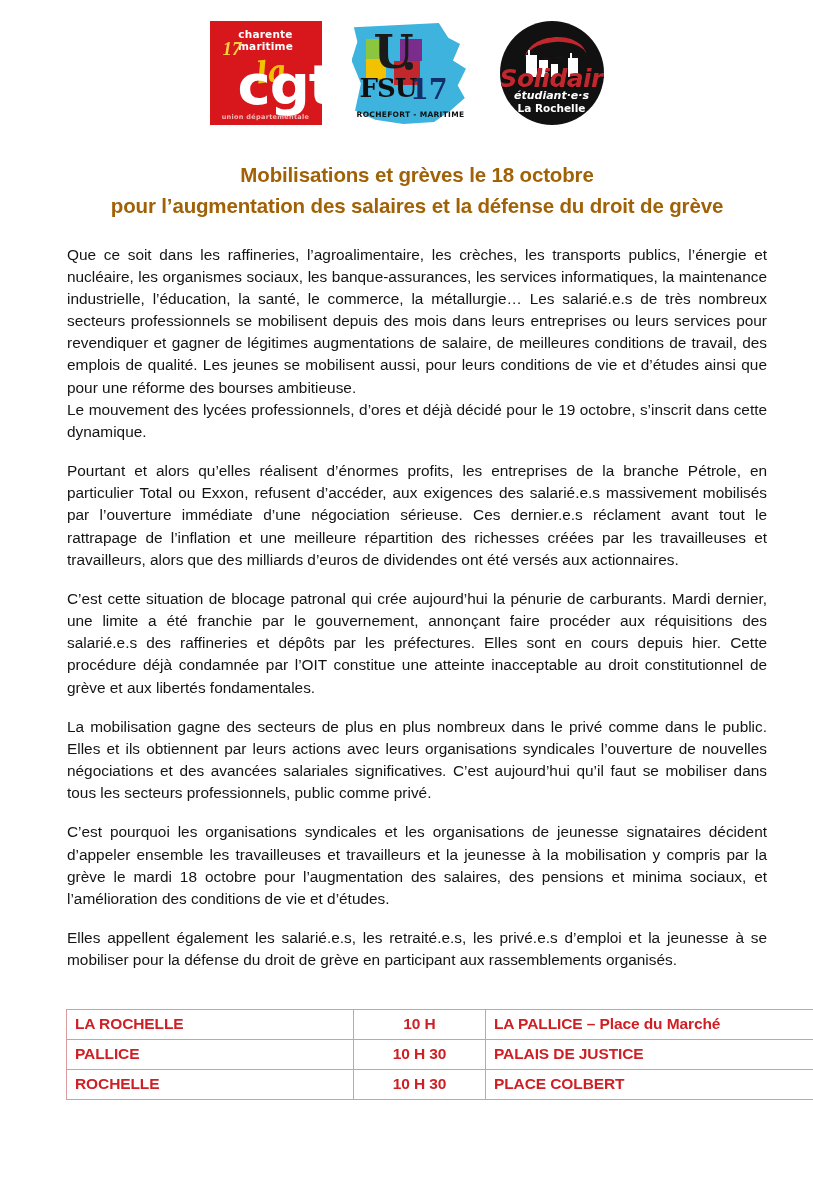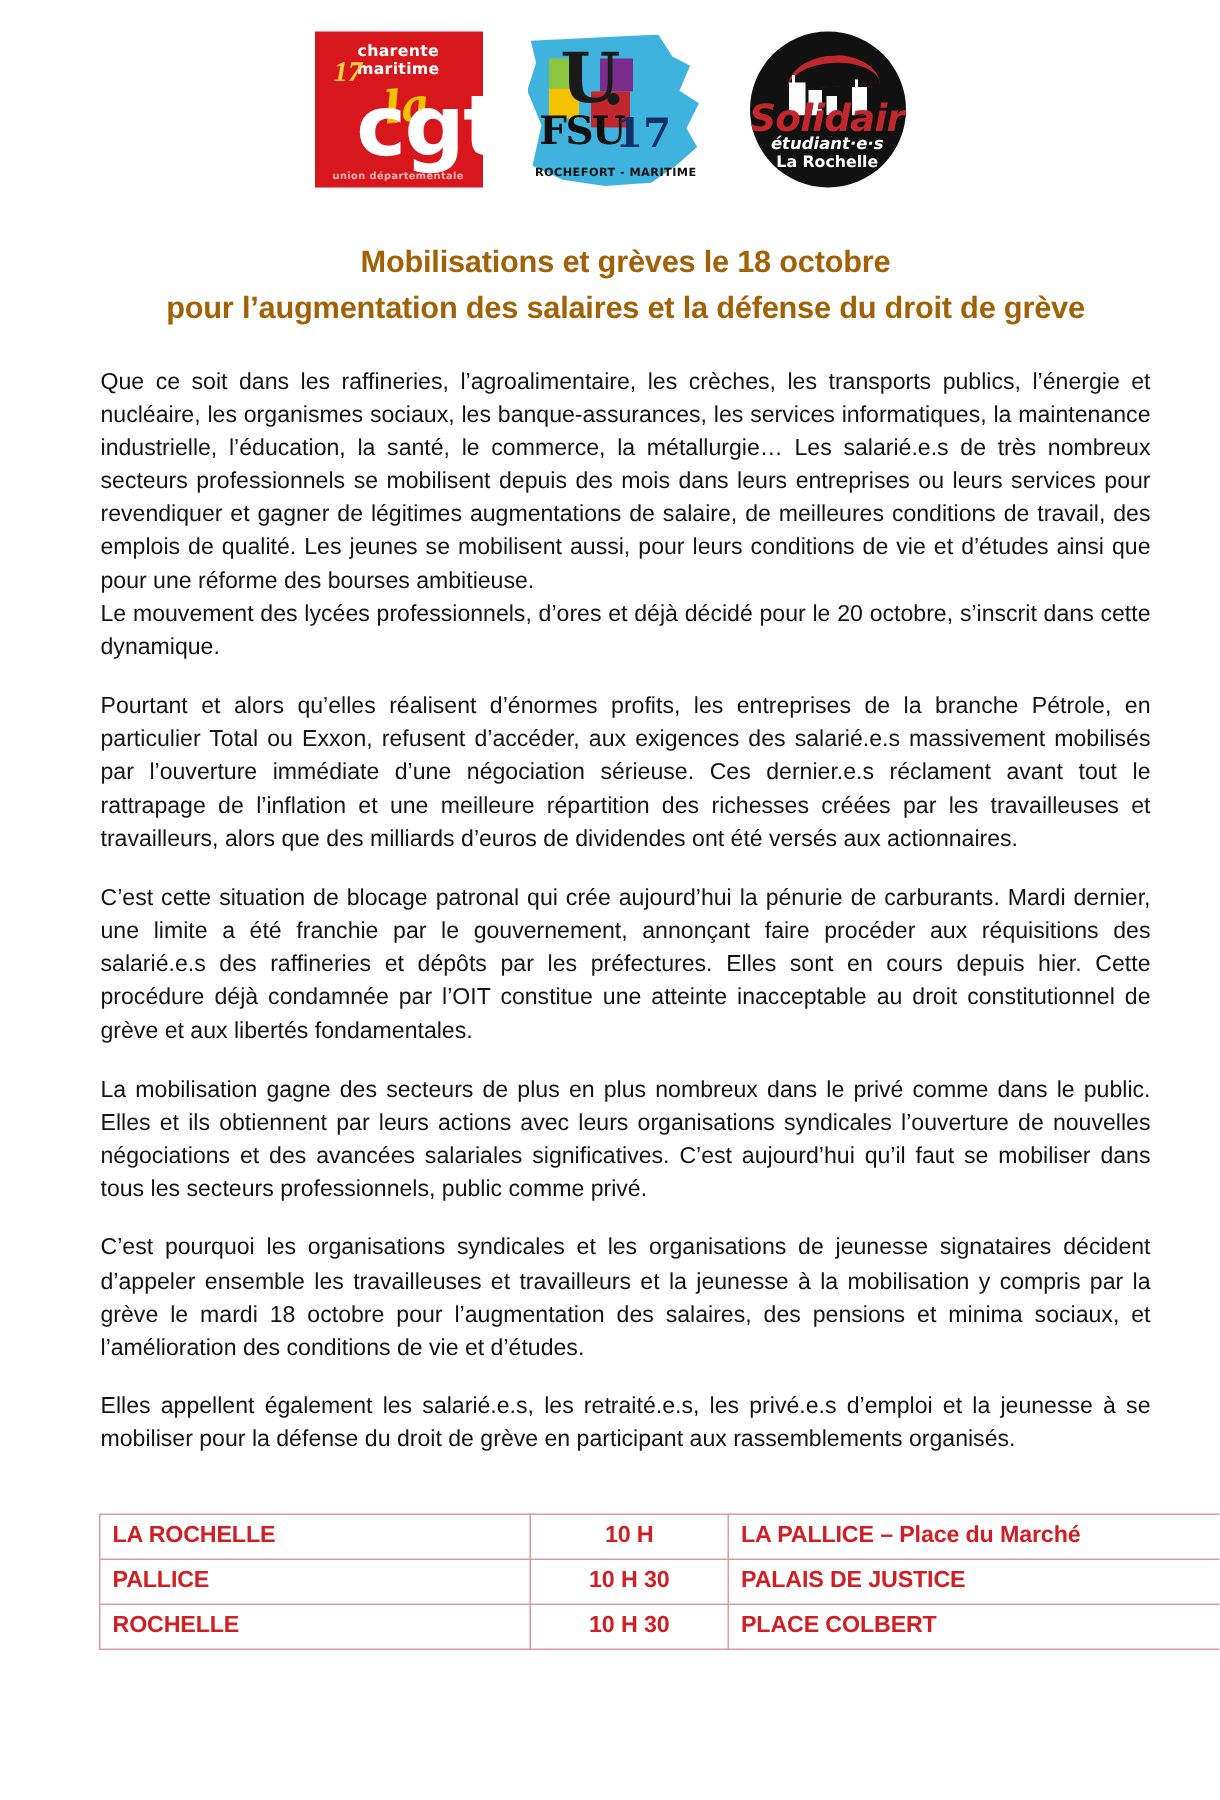--- a/index.html
+++ b/index.html
@@ -349,21 +349,21 @@
 </div>
 
 <div class="doc">
 
   <div class="title-block">
     <span class="title-line-1">Mobilisations et grèves le 18 octobre</span>
     <span class="title-line-2">pour l’augmentation des salaires et la défense du droit de grève</span>
   </div>
 
   <p class="para tight">Que ce soit dans les raffineries, l’agroalimentaire, les crèches, les transports publics, l’énergie et nucléaire, les organismes sociaux, les   banque-assurances, les services informatiques, la maintenance industrielle, l’éducation, la santé, le commerce, la métallurgie… Les salarié.e.s de très nombreux secteurs professionnels se mobilisent depuis des mois dans leurs entreprises ou leurs services pour revendiquer et gagner de légitimes augmentations de salaire, de meilleures conditions de travail, des emplois de qualité. Les jeunes se mobilisent aussi, pour leurs conditions de vie et d’études ainsi que pour une réforme des bourses ambitieuse.</p>
-  <p class="para sub">Le mouvement des lycées professionnels, d’ores et déjà décidé pour le 20 octobre, s’inscrit dans cette dynamique.</p>
+  <p class="para sub">Le mouvement des lycées professionnels, d’ores et déjà décidé pour le 19 octobre, s’inscrit dans cette dynamique.</p>
   <p class="para">Pourtant et alors qu’elles réalisent d’énormes profits, les entreprises de la branche Pétrole, en particulier Total ou Exxon, refusent d’accéder, aux exigences des salarié.e.s massivement mobilisés par l’ouverture immédiate d’une négociation sérieuse. Ces dernier.e.s réclament avant tout le rattrapage de l’inflation et une meilleure répartition des richesses créées par les travailleuses et travailleurs, alors que des milliards d’euros de dividendes ont été versés aux actionnaires.</p>
   <p class="para">C’est cette situation de blocage patronal qui crée aujourd’hui la pénurie de carburants. Mardi dernier, une limite a été franchie par le gouvernement, annonçant faire procéder aux réquisitions des salarié.e.s des raffineries et dépôts par les préfectures. Elles sont en cours depuis hier. Cette procédure déjà condamnée par l’OIT constitue une atteinte inacceptable au droit constitutionnel de grève et aux libertés fondamentales.</p>
   <p class="para">La mobilisation gagne des secteurs de plus en plus nombreux dans le privé comme dans le public. Elles et ils obtiennent par leurs actions avec leurs organisations syndicales l’ouverture de nouvelles négociations et des avancées salariales significatives. C’est aujourd’hui qu’il faut se mobiliser dans tous les secteurs professionnels, public comme privé.</p>
   <p class="para">C’est pourquoi les organisations syndicales et les organisations de jeunesse signataires décident d’appeler ensemble les travailleuses et travailleurs et la jeunesse à la mobilisation y compris par la grève le mardi 18 octobre pour l’augmentation des salaires, des pensions et minima sociaux, et l’amélioration des conditions de vie et d’études.</p>
   <p class="para">Elles appellent également les salarié.e.s, les retraité.e.s, les privé.e.s d’emploi et la jeunesse à se mobiliser pour la défense du droit de grève en participant aux rassemblements organisés.</p>
 
 </div>
 
 <table class="schedule">
   <tbody>

